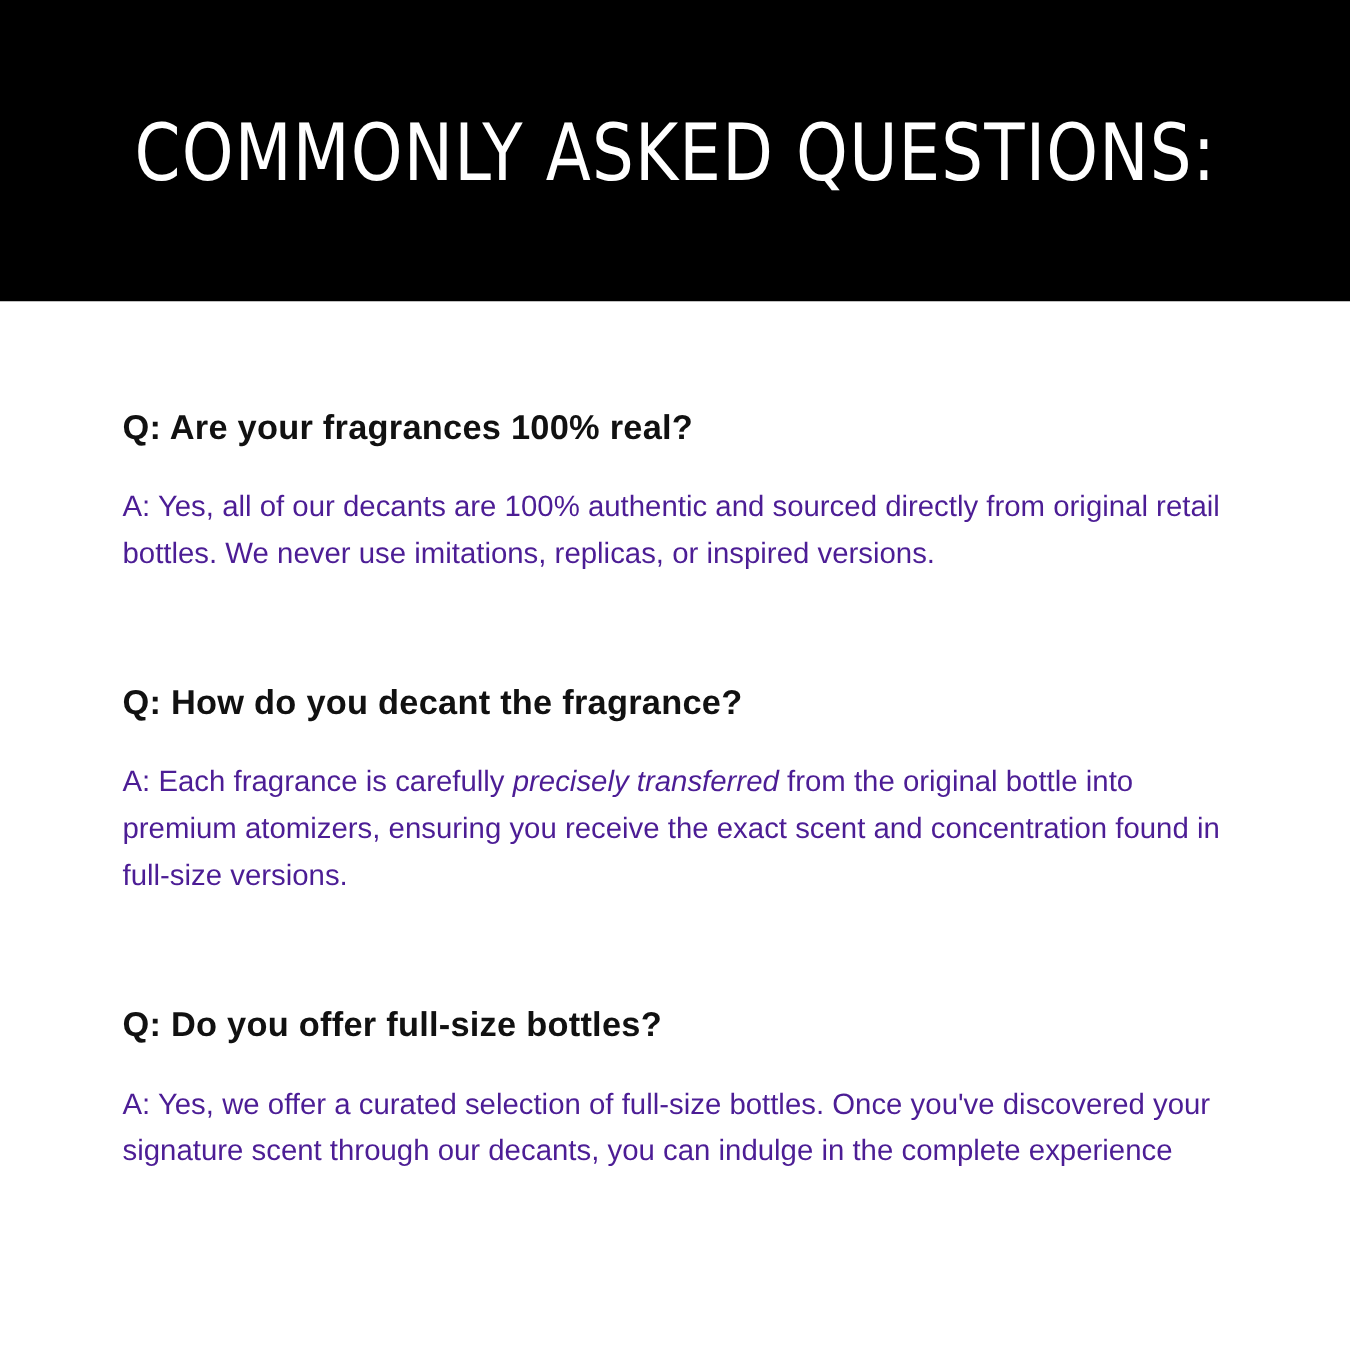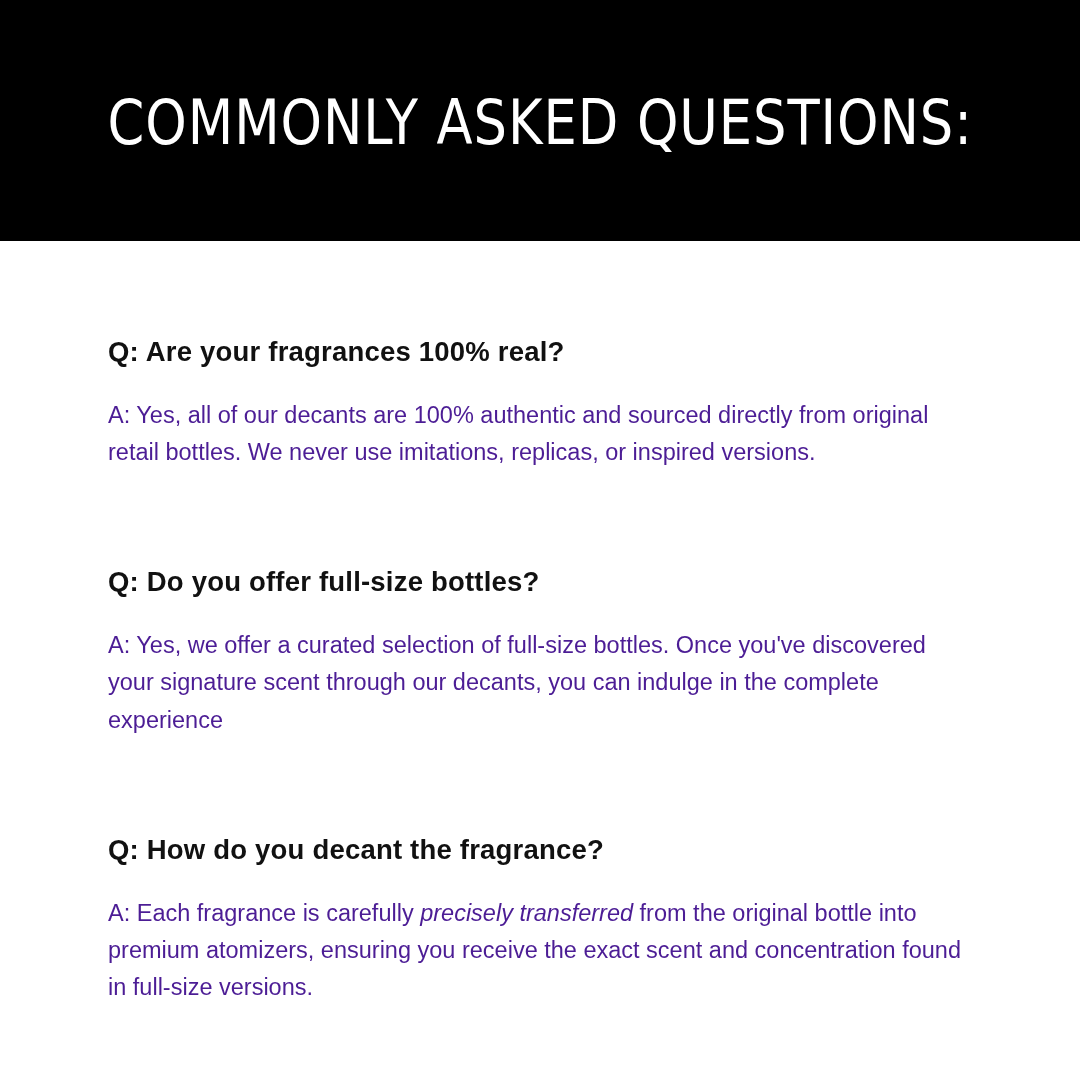--- a/index.html
+++ b/index.html
@@ -43,21 +43,21 @@
   }
   .faq-body {
     position: absolute;
     top: 241px;
     left: 0;
     width: 1080px;
     padding: 0 98px 0 98px;
     box-sizing: border-box;
   }
   .faq-item {
-    margin: 10px;
+    margin: 0;
   }
   .faq-item.first {
     padding-top: 84px;
   }
   .faq-item.subsequent {
     padding-top: 84px;
   }
   .faq-question {
     font-family: "Liberation Sans", sans-serif;
     font-size: 27.5px;
@@ -90,23 +90,23 @@
   </div>
 
   <div class="faq-body">
 
     <div class="faq-item first">
       <div class="faq-question">Q: Are your fragrances 100% real?</div>
       <p class="faq-answer"><span>A: Yes, all of our decants are 100% authentic and sourced directly from original retail bottles. We never use imitations, replicas, or inspired versions.</span><em></em><span></span></p>
     </div>
 
     <div class="faq-item subsequent">
-      <div class="faq-question">Q: Do you offer full-size bottles?</div>
-      <p class="faq-answer"><span>A: Yes, we offer a curated selection of full-size bottles. Once you've discovered your signature scent through our decants, you can indulge in the complete experience</span><em></em><span></span></p>
+      <div class="faq-question">Q: How do you decant the fragrance?</div>
+      <p class="faq-answer"><span>A: Each fragrance is carefully </span><em>precisely transferred</em><span> from the original bottle into premium atomizers, ensuring you receive the exact scent and concentration found in full-size versions.</span></p>
     </div>
 
     <div class="faq-item subsequent">
-      <div class="faq-question">Q: How do you decant the fragrance?</div>
-      <p class="faq-answer"><span>A: Each fragrance is carefully </span><em>precisely transferred</em><span> from the original bottle into premium atomizers, ensuring you receive the exact scent and concentration found in full-size versions.</span></p>
+      <div class="faq-question">Q: Do you offer full-size bottles?</div>
+      <p class="faq-answer"><span>A: Yes, we offer a curated selection of full-size bottles. Once you've discovered your signature scent through our decants, you can indulge in the complete experience</span><em></em><span></span></p>
     </div>
 
   </div>
 </div>
 
 </body></html>

